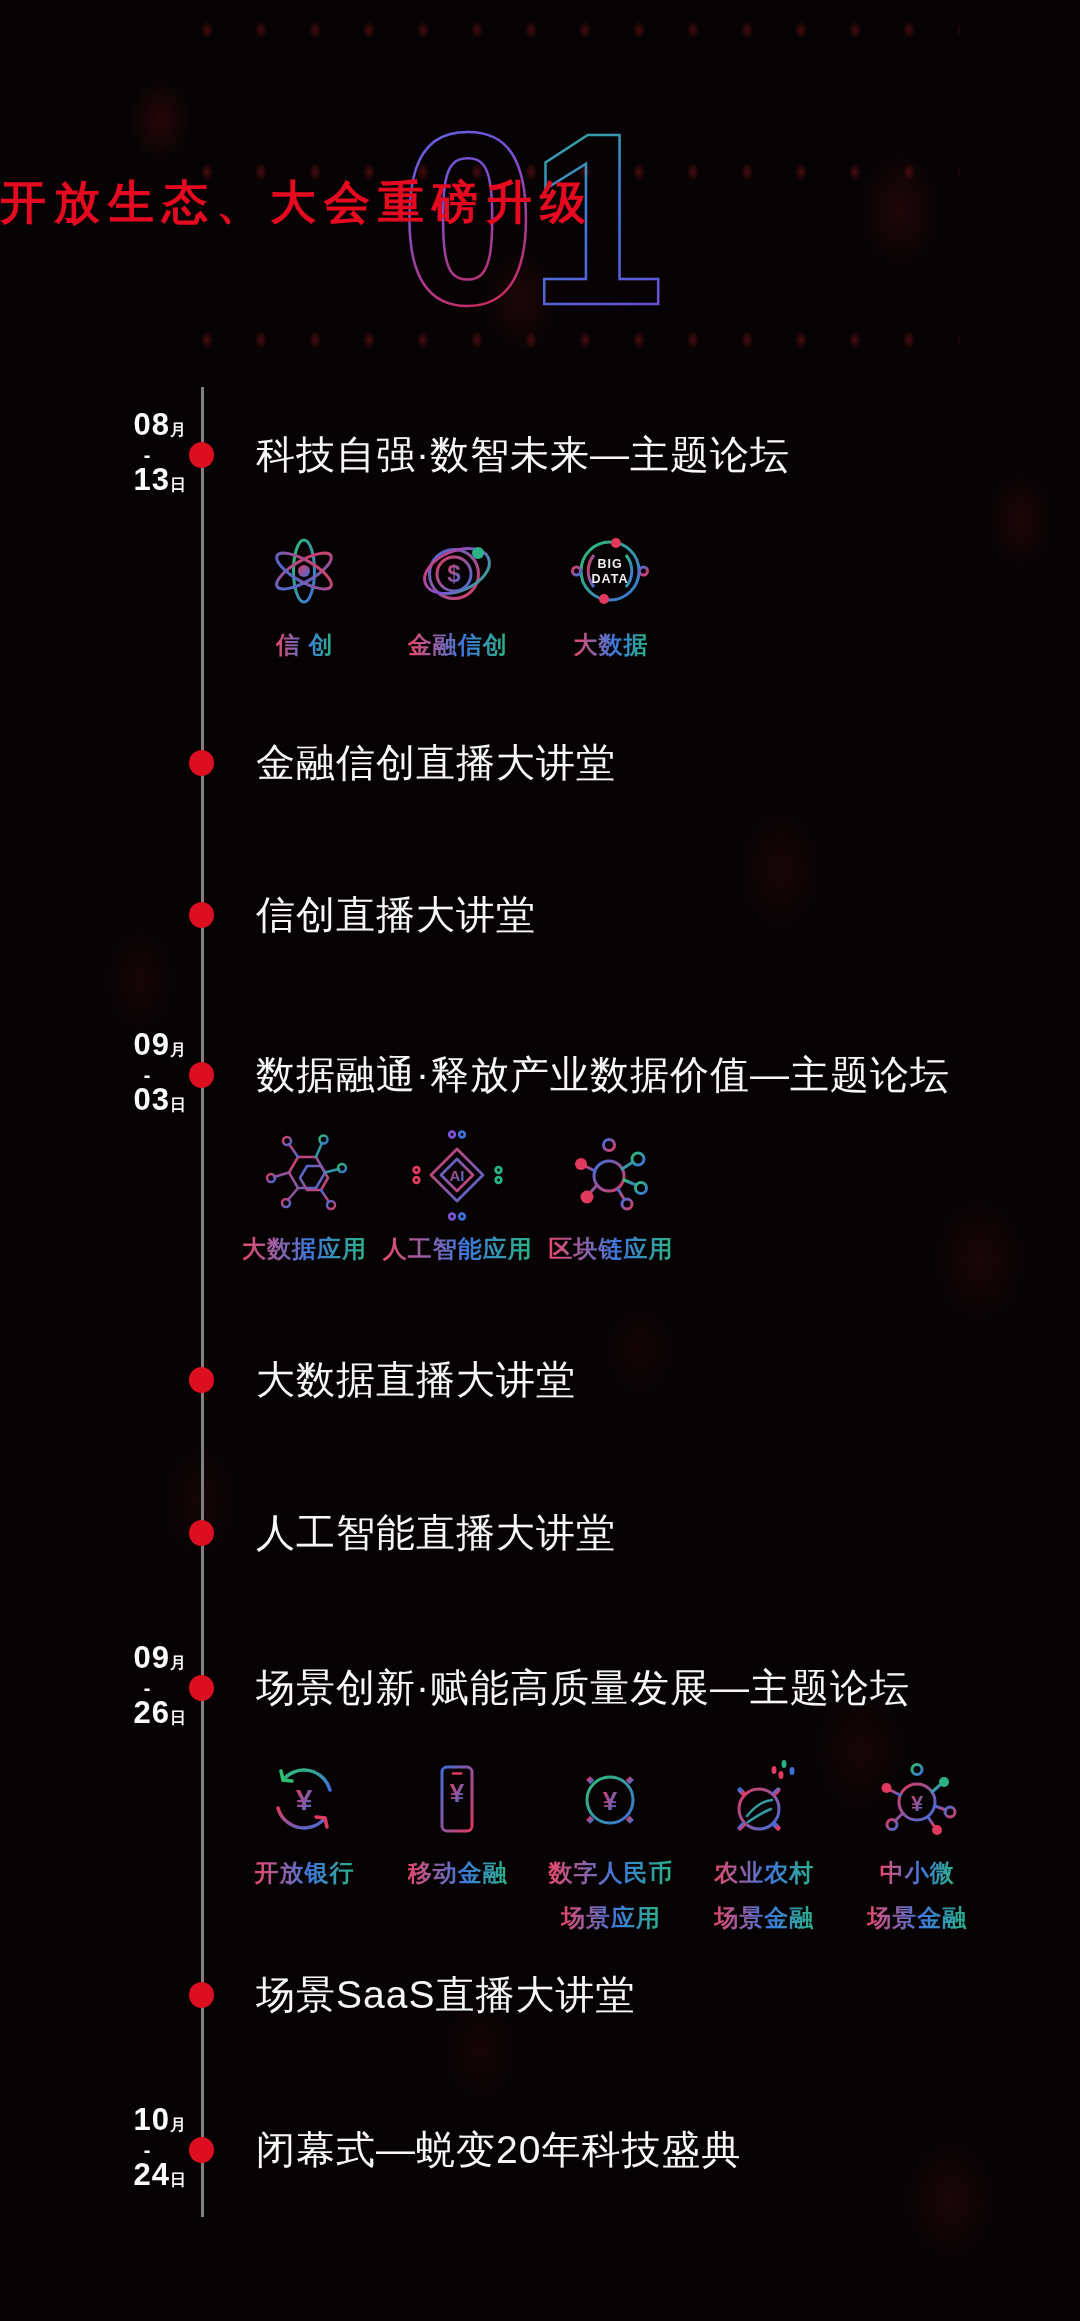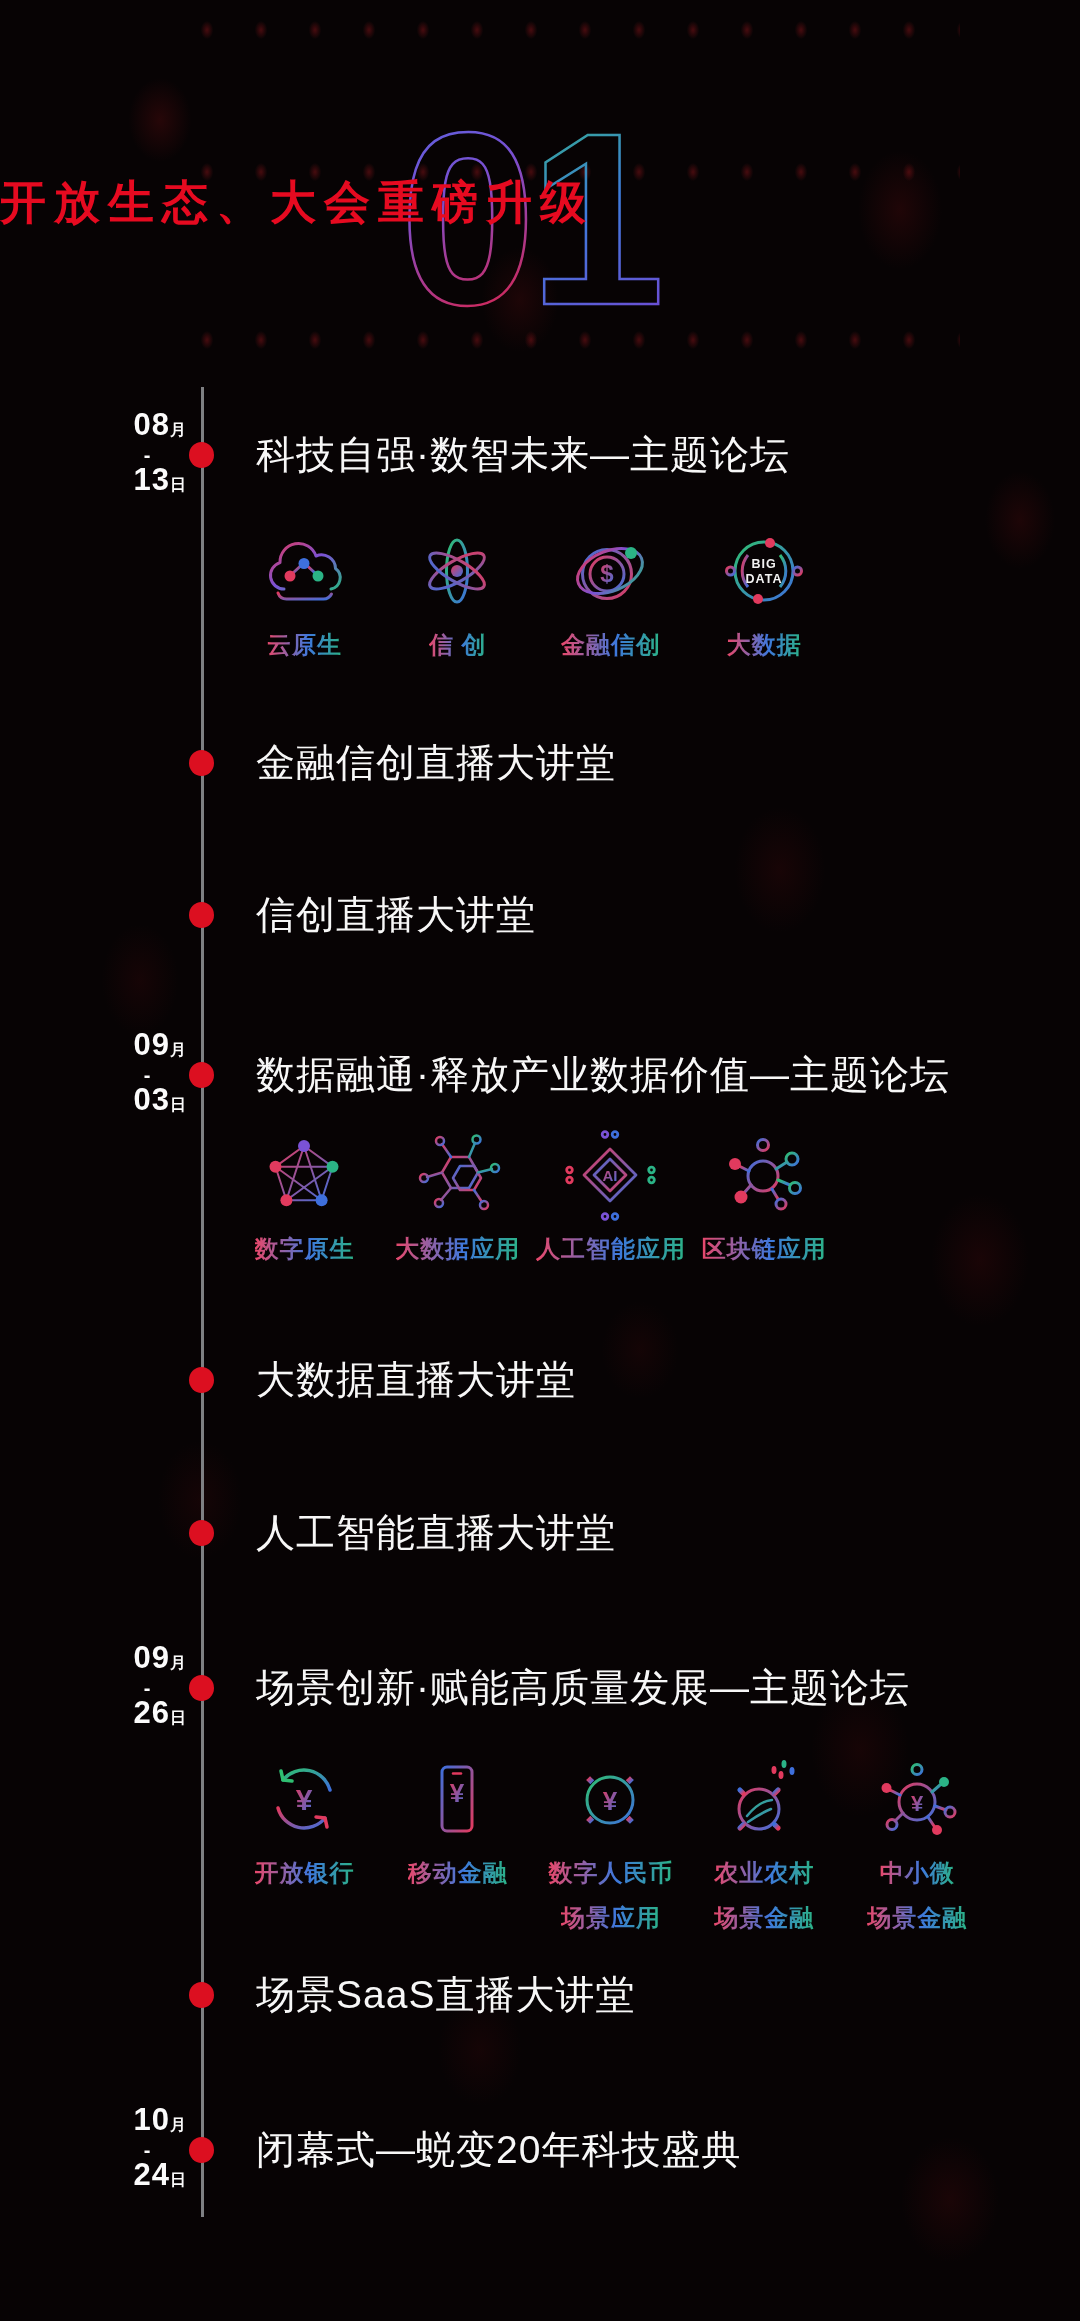--- a/index.html
+++ b/index.html
@@ -111,34 +111,20 @@
   <div class="dline"><span class="dnum">08</span><span class="dunit">月</span></div>
   <div class="ddash">-</div>
   <div class="dline"><span class="dnum">13</span><span class="dunit">日</span></div>
 </div>
 <div class="dot" style="top:442px"></div>
 <div class="etitle" style="top:431px">科技自强·数智未来—主题论坛</div>
 
 <div class="icon-row" style="top:524px">
   <div class="cell">
     <svg class="ic" viewBox="0 0 95 95">
-      <g fill="none" stroke="url(#gRB)" stroke-width="3" stroke-linecap="round" stroke-linejoin="round">
-        <path d="M27,65 a13.5,13.5 0 0 1 -4,-26.4 a18.5,18.5 0 0 1 36,-6.6 a14,14 0 0 1 19.5,12.5 a11.5,11.5 0 0 1 -4.5,20.5" stroke="url(#gRG)"></path>
-        <path d="M21,69 a9,9 0 0 0 8.5,6 h37 a9,9 0 0 0 8,-5"></path>
-        <line x1="36.5" y1="48.5" x2="43" y2="42.5"></line>
-        <line x1="51" y1="42.5" x2="57.5" y2="48.5"></line>
-        <circle cx="33" cy="52" r="5.5" fill="#e13a5e" stroke="none"></circle>
-        <circle cx="47" cy="39.5" r="5.5" fill="#3e6fdc" stroke="none"></circle>
-        <circle cx="61" cy="52" r="5.5" fill="#2bb386" stroke="none"></circle>
-      </g>
-    </svg>
-    <div class="glabel">云原生</div>
-  </div>
-  <div class="cell">
-    <svg class="ic" viewBox="0 0 95 95">
       <g fill="none" stroke-width="3">
         <ellipse cx="47" cy="47" rx="10.5" ry="31" stroke="url(#gGB)"></ellipse>
         <ellipse cx="47" cy="47" rx="10.5" ry="31" transform="rotate(60 47 47)" stroke="url(#gRB)"></ellipse>
         <ellipse cx="47" cy="47" rx="10.5" ry="31" transform="rotate(-60 47 47)" stroke="url(#gBR)"></ellipse>
         <circle cx="47" cy="47" r="6" fill="url(#gRB)" stroke="none"></circle>
       </g>
     </svg>
     <div class="glabel">信 创</div>
   </div>
   <div class="cell">
@@ -179,33 +165,20 @@
 
 <div class="date" style="top:1028px">
   <div class="dline"><span class="dnum">09</span><span class="dunit">月</span></div>
   <div class="ddash">-</div>
   <div class="dline"><span class="dnum">03</span><span class="dunit">日</span></div>
 </div>
 <div class="dot" style="top:1062px"></div>
 <div class="etitle" style="top:1051px">数据融通·释放产业数据价值—主题论坛</div>
 
 <div class="icon-row" style="top:1128px">
-  <div class="cell">
-    <svg class="ic" viewBox="0 0 95 95">
-      <g fill="none" stroke="url(#gRB)" stroke-width="2">
-        <path d="M47,18 L75.5,38.7 L64.6,72.3 L29.4,72.3 L18.5,38.7 Z M47,18 L64.6,72.3 M47,18 L29.4,72.3 M18.5,38.7 L75.5,38.7 M18.5,38.7 L64.6,72.3 M75.5,38.7 L29.4,72.3"></path>
-        <circle cx="47" cy="18" r="6" fill="#7a52d6" stroke="none"></circle>
-        <circle cx="75.5" cy="38.7" r="6" fill="#2bb386" stroke="none"></circle>
-        <circle cx="64.6" cy="72.3" r="6" fill="#3e6fdc" stroke="none"></circle>
-        <circle cx="29.4" cy="72.3" r="6" fill="#e13a5e" stroke="none"></circle>
-        <circle cx="18.5" cy="38.7" r="6" fill="#e13a5e" stroke="none"></circle>
-      </g>
-    </svg>
-    <div class="glabel">数字原生</div>
-  </div>
   <div class="cell">
     <svg class="ic" viewBox="0 0 95 95">
       <g fill="none" stroke-width="2.5" stroke-linecap="round" stroke-linejoin="round">
         <polygon points="41,29 59,29 68,44.5 59,60 41,60 32,44.5" stroke="url(#gRB)"></polygon>
         <polygon points="50,38 64,38 71,50 64,62 50,62 43,50" stroke="url(#gBR)"></polygon>
         <line x1="41" y1="29" x2="32" y2="16" stroke="url(#gRB)"></line>
           <circle cx="30" cy="13" r="4" stroke="url(#gRB)"></circle>
         <line x1="59" y1="29" x2="65" y2="15" stroke="url(#gGB)"></line>
           <circle cx="66.5" cy="11.5" r="4" stroke="url(#gGB)"></circle>
         <line x1="68" y1="44.5" x2="82" y2="41" stroke="url(#gGB)"></line>

